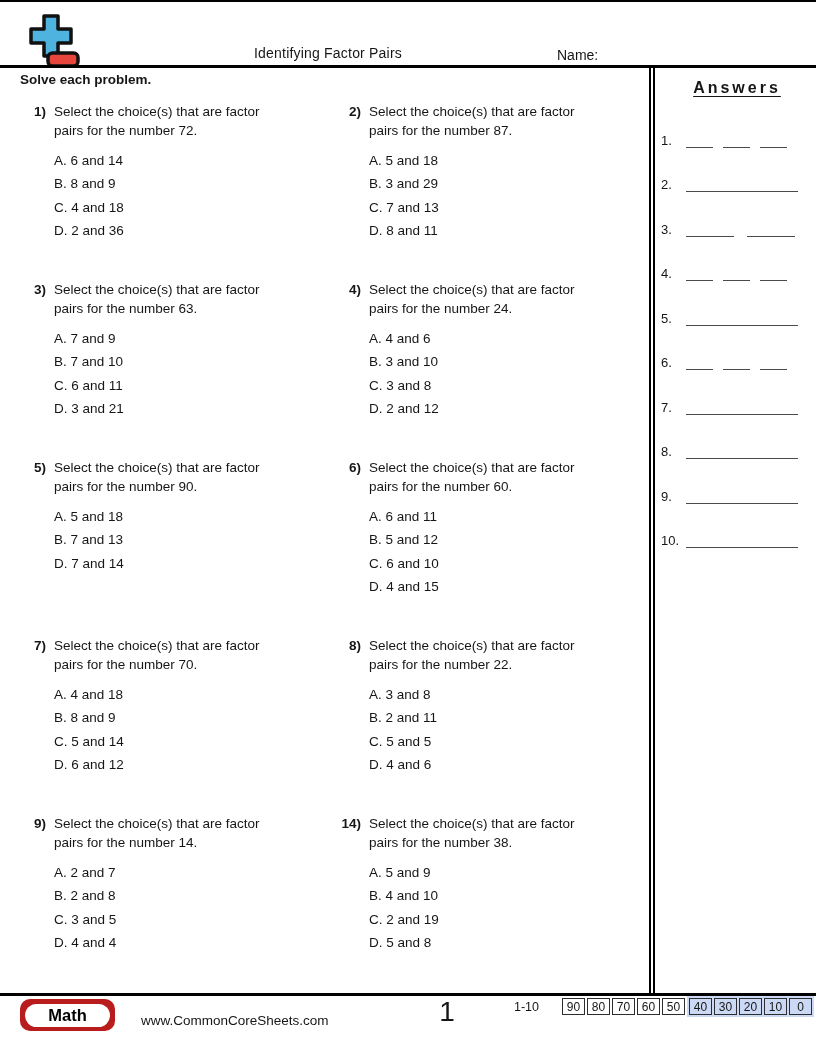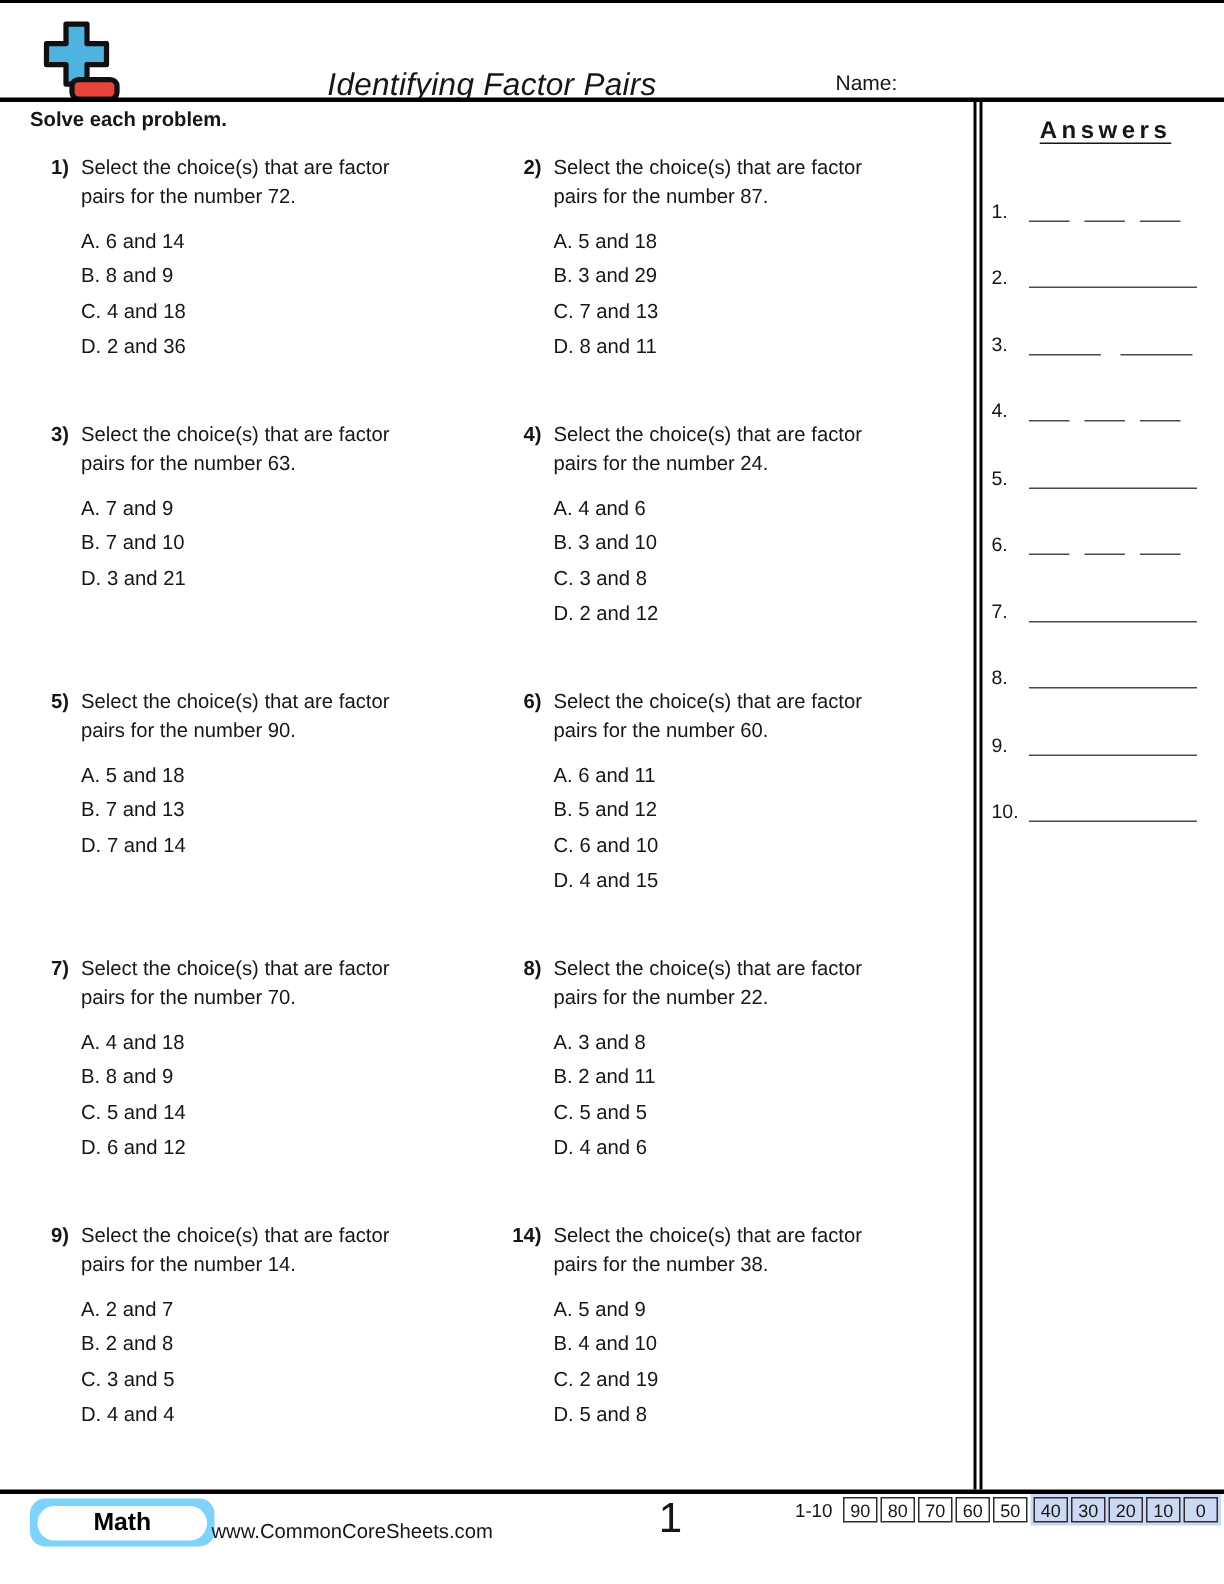--- a/index.html
+++ b/index.html
@@ -4,21 +4,21 @@
 <style>
   * { margin:0; padding:0; box-sizing:border-box; }
   html,body { background:#ffffff; }
   body { font-family:"Liberation Sans", sans-serif; color:#161616; }
   .page { position:relative; width:816px; height:1056px; background:#fff; overflow:hidden; }
 
   .top-edge { position:absolute; top:0; left:0; width:816px; height:2px; background:#000; }
 
   
   .logo { position:absolute; left:22px; top:13px; }
-  .title { position:absolute; left:0; top:45px; width:656px; text-align:center; font-size:21px; letter-spacing:.2px;font-style:italic; }
+  .title { position:absolute; left:0; top:45px; width:656px; text-align:center; font-size:14px; letter-spacing:.2px; }
   .name-label { position:absolute; left:557px; top:47px; font-size:14px; }
   .head-rule { position:absolute; top:65px; left:0; width:816px; height:3px; background:#000; }
   .instructions { position:absolute; left:20px; top:72px; font-size:13.5px; font-weight:bold; }
 
   
   .divider { position:absolute; left:649px; top:68px; height:925px; width:6px;
              border-left:2px solid #000; border-right:2px solid #000; }
 
   
   .problems { position:absolute; left:20px; top:96px; width:630px; display:grid;
@@ -37,28 +37,28 @@
   .ans-list { margin-top:6px; }
   .ans-item { height:44.5px; display:flex; align-items:flex-end; padding-left:3px; }
   .ans-num { flex:0 0 25px; font-size:13px; line-height:15px; }
   .blank { display:inline-block; height:1px; border-bottom:1.6px solid #4a4a4a; }
   .blank.short { width:27px; margin-right:10px; }
   .blank.medium { width:48px; margin-right:13px; }
   .blank.long { width:112px; }
 
   
   .foot-rule { position:absolute; top:993px; left:0; width:816px; height:2.5px; background:#000; }
-  .math-badge { position:absolute; left:20px; top:999px; width:123px; height:32px; background:#7dd3fc; border-radius:10px; }
+  .math-badge { position:absolute; left:20px; top:999px; width:95px; height:32px; background:#b91c1c; border-radius:10px; }
   .math-badge-inner { position:absolute; left:5px; top:4.5px; right:5px; bottom:4.5px; background:#fff;
                       border-radius:12px; display:flex; align-items:center; justify-content:center;
                       font-weight:bold; font-size:16.5px; color:#000; }
   .website { position:absolute; left:141px; top:1013px; font-size:13.5px; }
   .page-number { position:absolute; left:447px; top:996px; transform:translateX(-50%); font-size:28px; }
 
-  .scores { position:absolute; top:996px; right:2px; display:flex; align-items:center; }
+  .scores { position:absolute; top:996px; right:2px; display:flex; align-items:center;gap:16px; }
   .score-range { font-size:12.5px; margin-right:5px; }
   .score-cells { display:flex; align-items:center; }
   .score-cell { width:23px; height:17px; border:1.3px solid #2d2d2d; font-size:12px;
                 display:flex; align-items:center; justify-content:center; margin-left:2px; background:#fff; }
   .blue-wrap { display:flex; align-items:flex-end; background:#cbd9f4; padding:2px 2px 2px 0; margin-left:2px; }
   .blue-wrap .score-cell { background:#cbd9f4; }
 </style>
 </head>
 <body>
 
@@ -109,20 +109,21 @@
     </div>
 
     <div class="problem">
       <div class="pnum">3)</div>
       <div class="pbody">
         <div class="qline">Select the choice(s) that are factor</div>
         <div class="qline">pairs for the number 63.</div>
         <div class="choices">
           <div class="choice">A. 7 and 9</div>
           <div class="choice">B. 7 and 10</div>
+          <div class="choice">C. 6 and 11</div>
           <div class="choice">D. 3 and 21</div>
         </div>
       </div>
     </div>
 
     <div class="problem">
       <div class="pnum">4)</div>
       <div class="pbody">
         <div class="qline">Select the choice(s) that are factor</div>
         <div class="qline">pairs for the number 24.</div>

